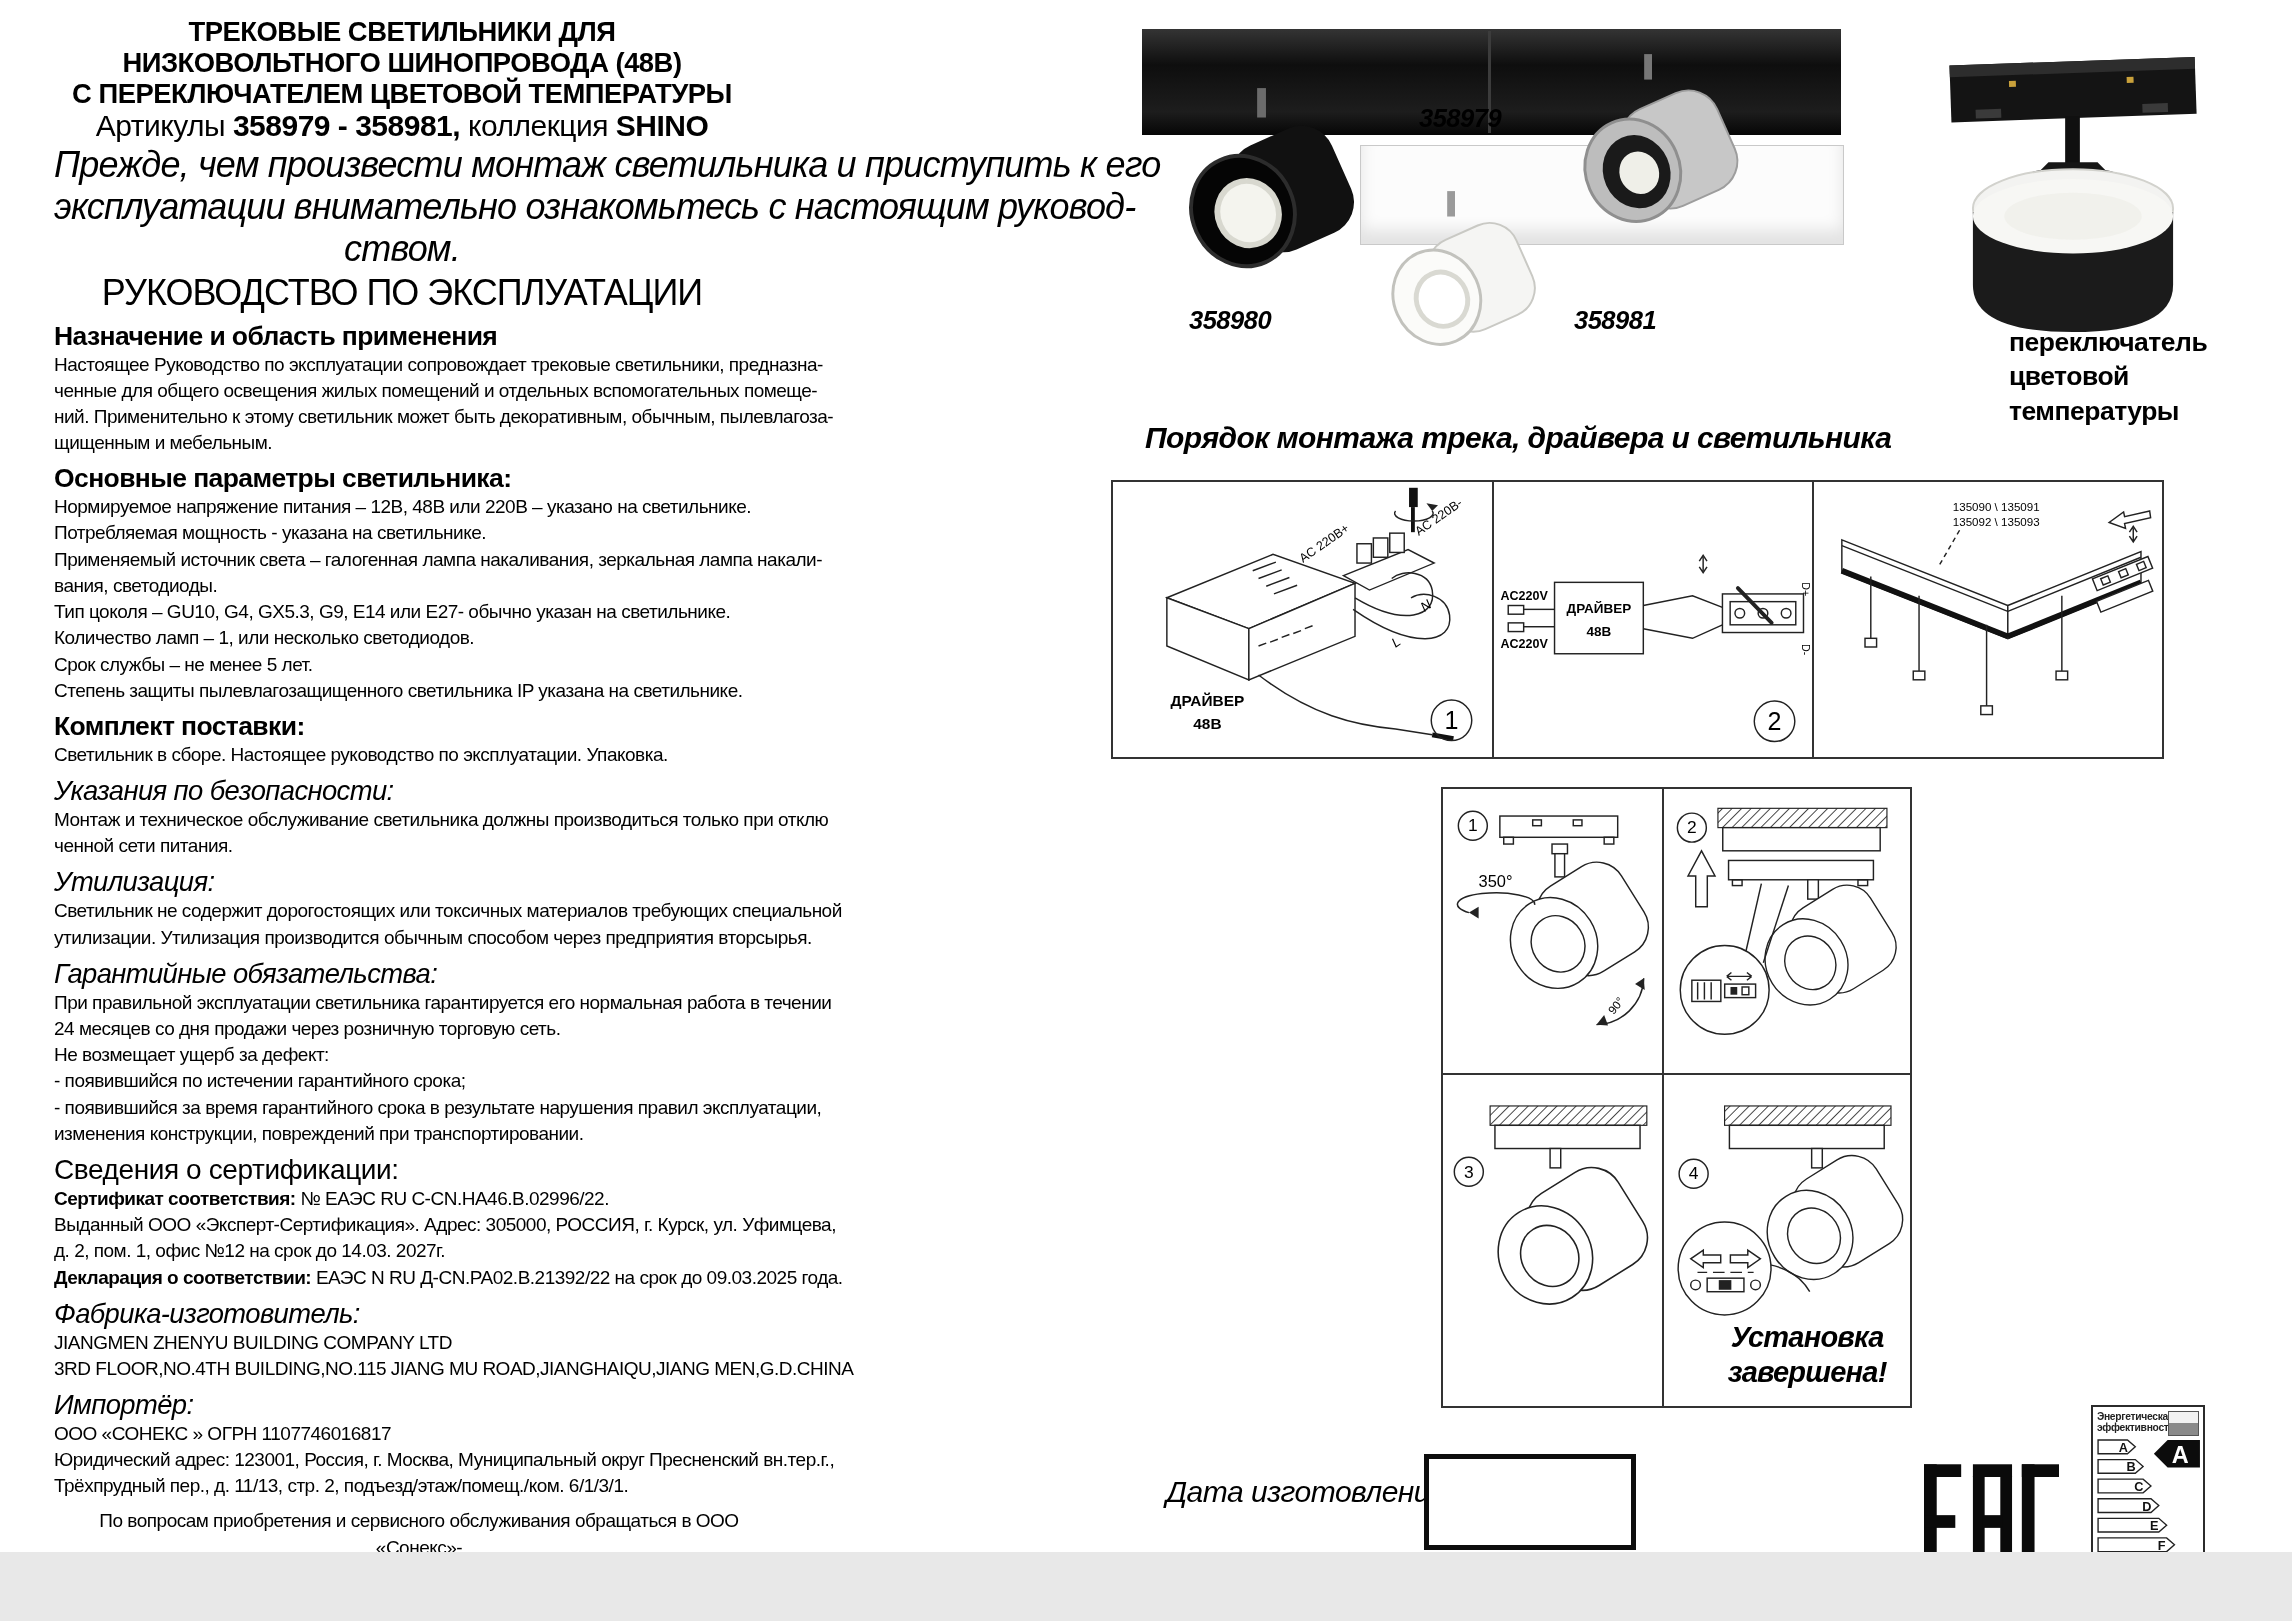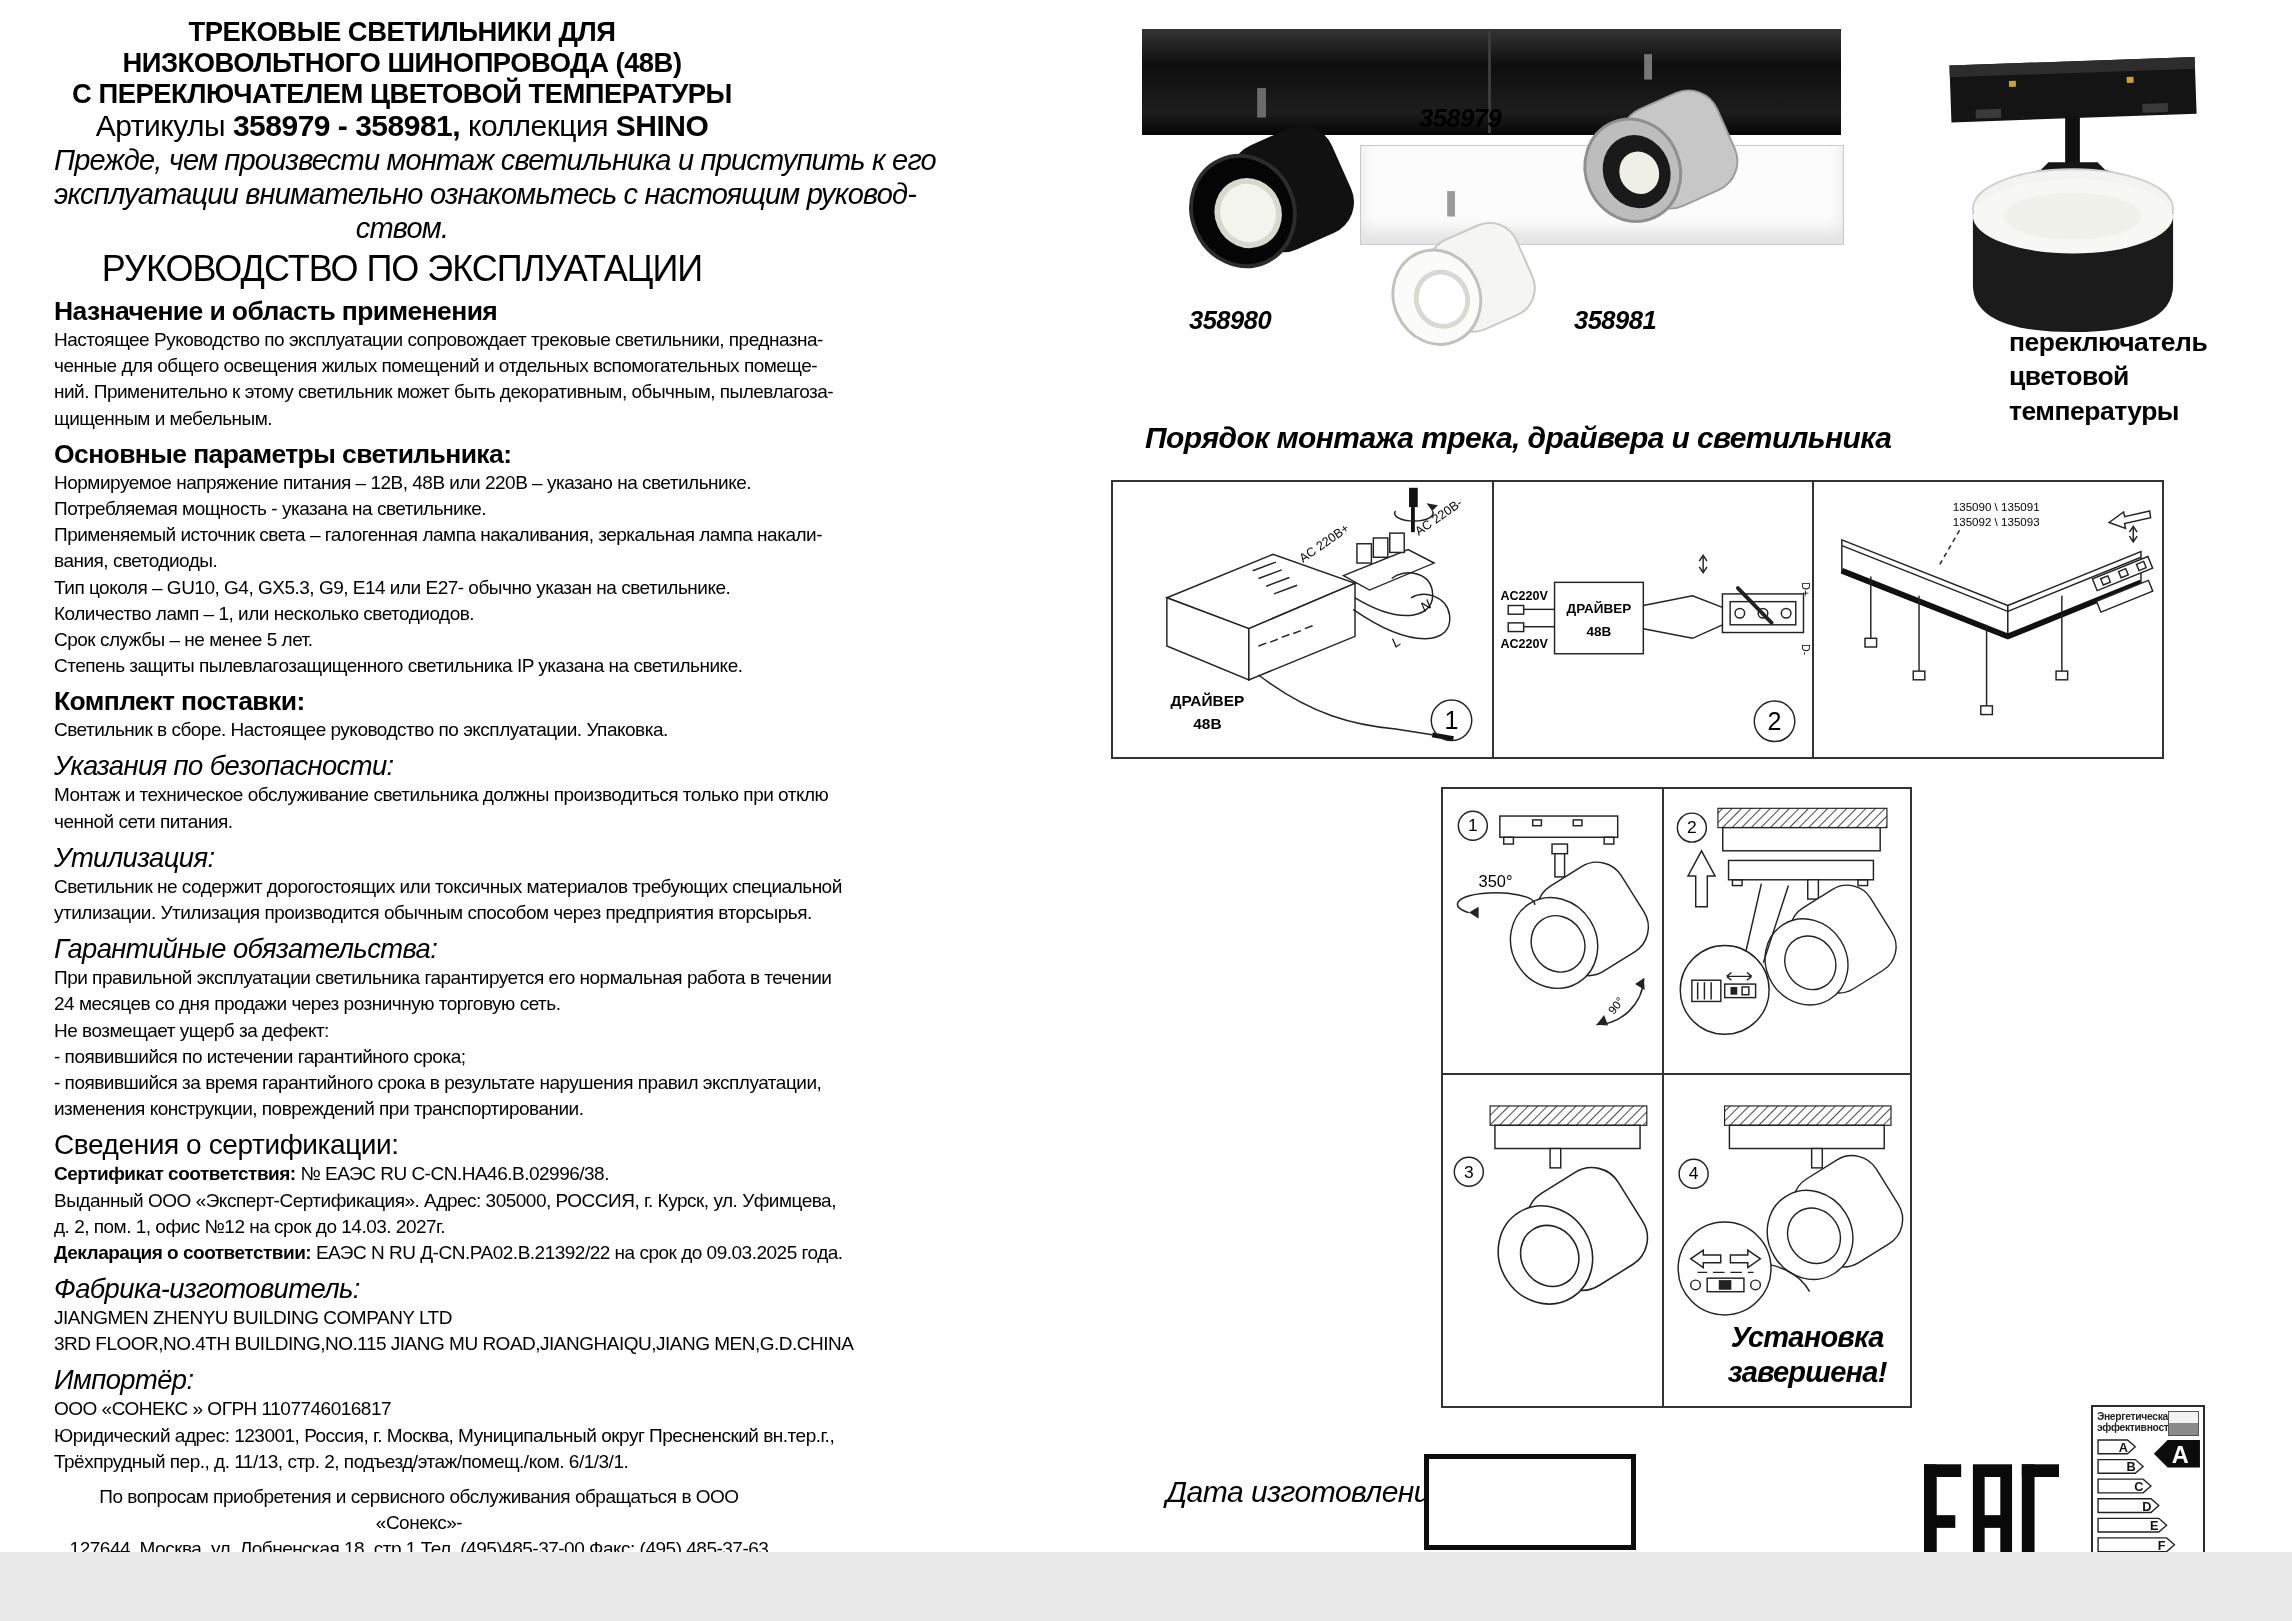--- a/index.html
+++ b/index.html
@@ -4,21 +4,21 @@
 <style>
   html,body{margin:0;padding:0;background:#e8e8e8;}
   #page{position:relative;width:2293px;height:1552px;background:#ffffff;overflow:hidden;
         font-family:"Liberation Sans",sans-serif;color:#000;}
   .abs{position:absolute;}
   
   #leftcol{position:absolute;left:54px;top:15.7px;width:730px;}
   .titleblock{text-align:center;width:696px;}
   .t-bold{font-weight:bold;font-size:27.4px;line-height:1.14;letter-spacing:-0.5px;white-space:nowrap;}
   .t-art{font-size:30px;line-height:1.15;letter-spacing:-0.5px;white-space:nowrap;}
-  .t-warn{font-style:italic;font-size:29px;line-height:1.17;letter-spacing:-0.8px;white-space:nowrap;}
+  .t-warn{font-style:italic;font-size:36px;line-height:1.17;letter-spacing:-0.8px;white-space:nowrap;}
   .t-manual{font-weight:normal;font-size:36px;line-height:1.15;letter-spacing:-1px;white-space:nowrap;margin-top:2px;}
   .h-bi{font-weight:bold;font-size:26.5px;letter-spacing:-0.6px;margin-top:6.9px;white-space:nowrap;}
   .h-i{font-style:italic;font-size:27.4px;letter-spacing:-0.6px;margin-top:6.9px;white-space:nowrap;}
   .h-r{font-size:28px;letter-spacing:-0.4px;margin-top:6.9px;white-space:nowrap;}
   .ln{font-size:19px;line-height:1.38;letter-spacing:-0.5px;white-space:nowrap;}
   .ln b{letter-spacing:-0.5px;}
   .contact{ text-align:center;width:730px;margin-top:8.8px;}
   
   #trackbar{left:1142px;top:29px;width:699px;height:106px;
     background:linear-gradient(#343434,#0e0e0e 34%,#1d1d1d 78%,#060606);}
@@ -95,21 +95,21 @@
 
     <div class="h-i">Гарантийные обязательства:</div>
     <div class="ln">При правильной эксплуатации светильника гарантируется его нормальная работа в течении</div>
     <div class="ln">24 месяцев со дня продажи через розничную торговую сеть.</div>
     <div class="ln">Не возмещает ущерб за дефект:</div>
     <div class="ln">- появившийся по истечении гарантийного срока;</div>
     <div class="ln">- появившийся за время гарантийного срока в результате нарушения правил эксплуатации,</div>
     <div class="ln">изменения конструкции, повреждений при транспортировании.</div>
 
     <div class="h-r">Сведения о сертификации:</div>
-    <div class="ln"><b>Сертификат соответствия:</b><span> № ЕАЭС RU C-CN.HA46.B.02996/38.</span></div>
+    <div class="ln"><b>Сертификат соответствия:</b><span> № ЕАЭС RU C-CN.HA46.B.02996/22.</span></div>
     <div class="ln">Выданный  ООО «Эксперт-Сертификация». Адрес: 305000, РОССИЯ, г. Курск, ул. Уфимцева,</div>
     <div class="ln">д. 2, пом. 1, офис №12 на срок до 14.03. 2027г.</div>
     <div class="ln"><b>Декларация о соответствии:</b><span> ЕАЭС N RU Д-CN.РА02.В.21392/22 на срок до 09.03.2025 года.</span></div>
 
     <div class="h-i">Фабрика-изготовитель:</div>
     <div class="ln">JIANGMEN ZHENYU BUILDING COMPANY LTD</div>
     <div class="ln">3RD FLOOR,NO.4TH BUILDING,NO.115 JIANG MU ROAD,JIANGHAIQU,JIANG MEN,G.D.CHINA</div>
 
     <div class="h-i">Импортёр:</div>
     <div class="ln">ООО «СОНЕКС » ОГРН 1107746016817</div>

